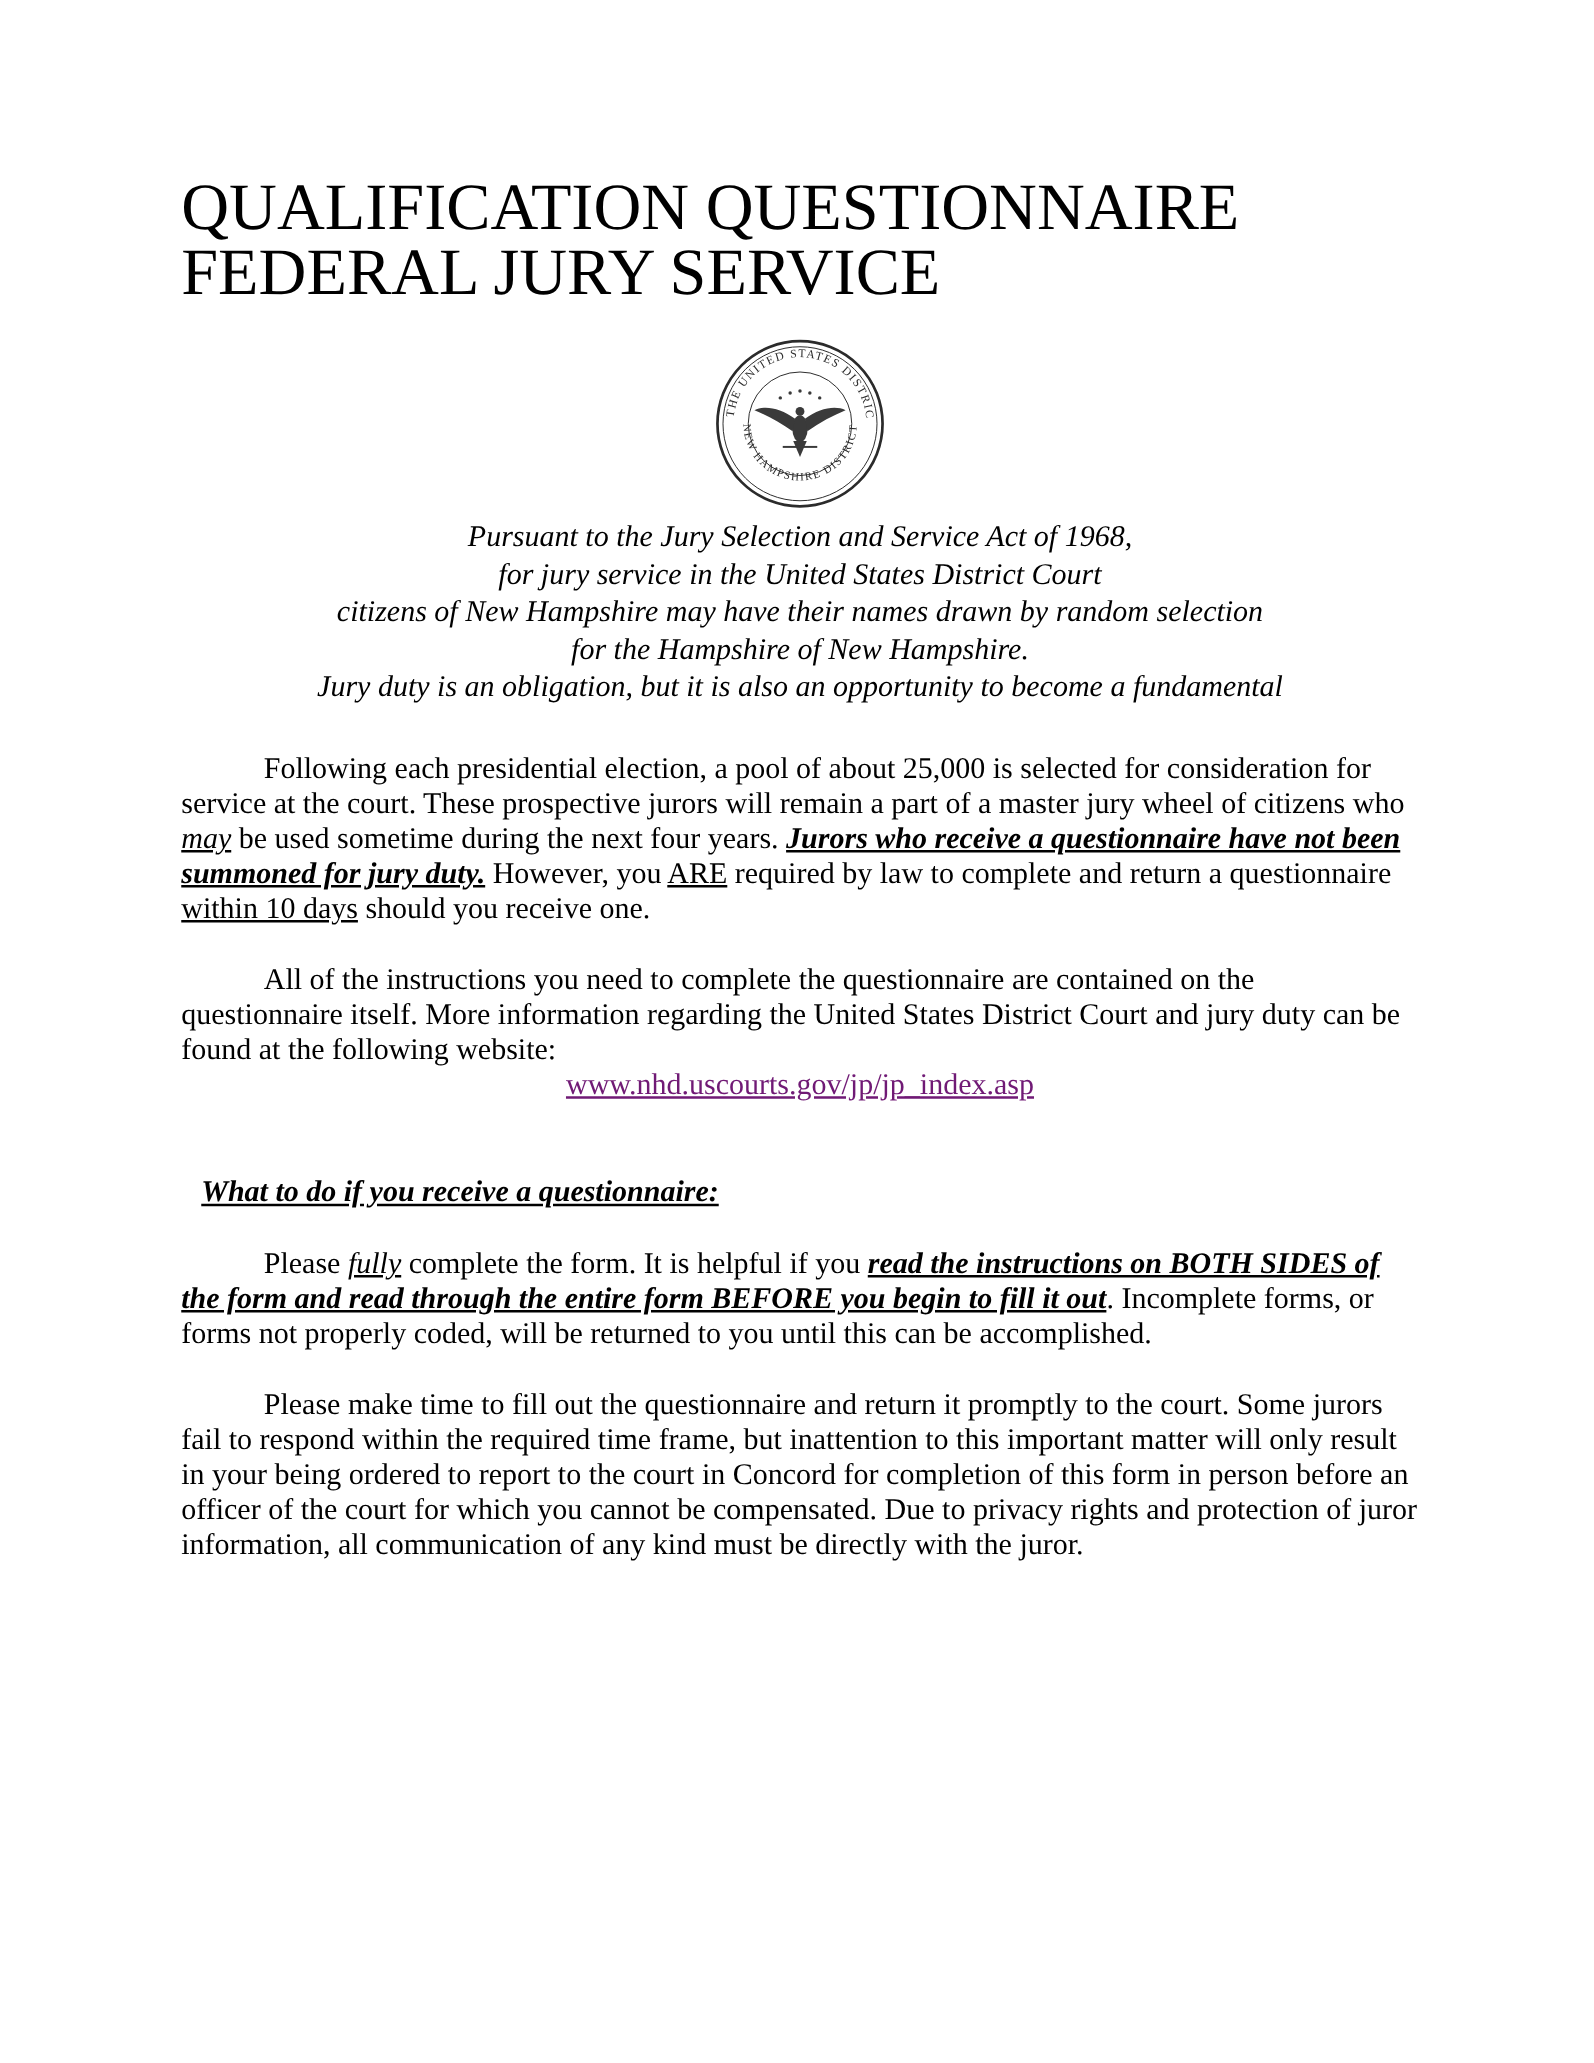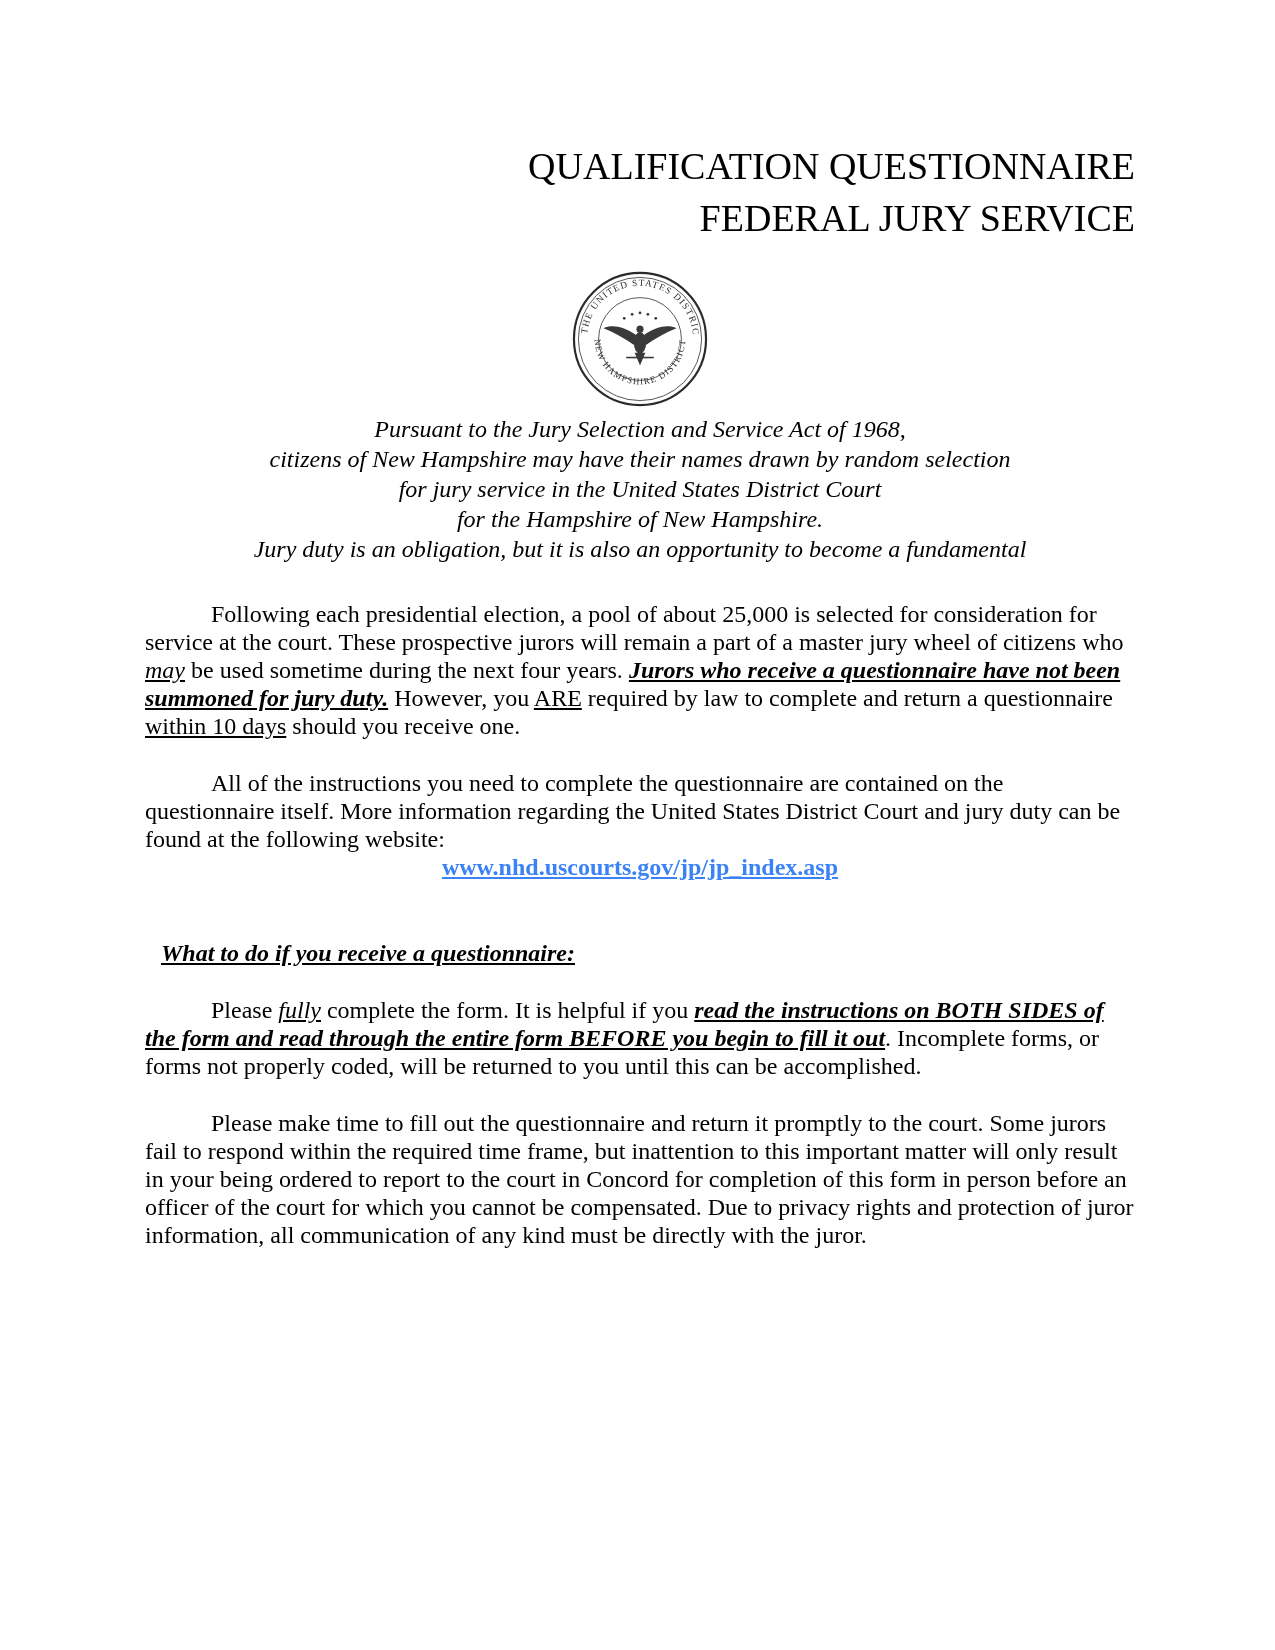--- a/index.html
+++ b/index.html
@@ -14,22 +14,22 @@
     box-sizing: border-box;
     padding: 140px 140px 0 145px;
     background: #ffffff;
     color: #000000;
     font-family: "Liberation Serif", "DejaVu Serif", serif;
     font-size: 24px;
     line-height: 28px;
     overflow: hidden;
   }
   .title {
-    text-align: right;
-    font-size: 38px;
+    text-align: left;
+    font-size: 53px;
     line-height: 52px;
     font-weight: normal;
   }
   .seal-wrap {
     text-align: center;
     margin-top: 26px;
   }
   .intro {
     text-align: center;
     font-style: italic;
@@ -41,24 +41,23 @@
     margin: 29px 0 0 0;
     text-indent: 66px;
     text-align: left;
   }
   .center-link {
     text-align: center;
     margin: 0;
     line-height: 28px;
   }
   .doclink {
-    color: #3b82f6;
+    color: #701a75;
     text-decoration: underline;
     cursor: pointer;
-    font-weight: bold;
   }
   p.heading {
     margin: 58px 0 0 16px;
   }
   .run { font-style: normal; font-weight: normal; }
   .run.iu  { font-style: italic; text-decoration: underline; text-align: right; }
   .run.biu { font-weight: bold; font-style: italic; text-decoration: underline; }
   .run.u   { text-decoration: underline; }
   svg text {
     font-family: "Liberation Serif", "DejaVu Serif", serif;
@@ -96,22 +95,22 @@
         <path d="M66 66 C 54 57, 41 55, 33 59 C 43 63, 54 69, 64 76 Z"></path>
         <path d="M74 66 C 86 57, 99 55, 107 59 C 97 63, 86 69, 76 76 Z"></path>
         <path d="M64.5 84 L70 97 L75.5 84 Z"></path>
         <rect x="56" y="88" width="28" height="1.6"></rect>
       </g>
     </svg>
   </div>
 
   <div class="intro">
     <div class="intro-line">Pursuant to the Jury Selection and Service Act of 1968,</div>
+    <div class="intro-line">for jury service in the United States District Court</div>
     <div class="intro-line">citizens of New Hampshire may have their names drawn by random selection</div>
-    <div class="intro-line">for jury service in the United States District Court</div>
     <div class="intro-line">for the Hampshire of New Hampshire.</div>
     <div class="intro-line">Jury duty is an obligation, but it is also an opportunity to become a fundamental</div>
   </div>
 
   <p class="para" style="margin-top:36px"><span class="run">Following each presidential election, a pool of about 25,000 is selected for consideration for service at the court.  These prospective jurors will remain a part of a master jury wheel of citizens who </span><span class="run iu">may</span><span class="run"> be used sometime during the next four years. </span><span class="run biu"> Jurors who receive a questionnaire have not been summoned for jury duty.</span><span class="run">  However, you </span><span class="run u">ARE</span><span class="run"> required by law to complete and return a questionnaire </span><span class="run u">within 10 days</span><span class="run"> should you receive one.</span></p>
 
   <p class="para"><span class="run">All of the instructions you need to complete the questionnaire are contained on the questionnaire itself.  More information regarding the United States District Court and jury duty can be found at the following website:</span></p>
 
   <div class="center-link">
     <a class="doclink" href="#">www.nhd.uscourts.gov/jp/jp_index.asp</a>

